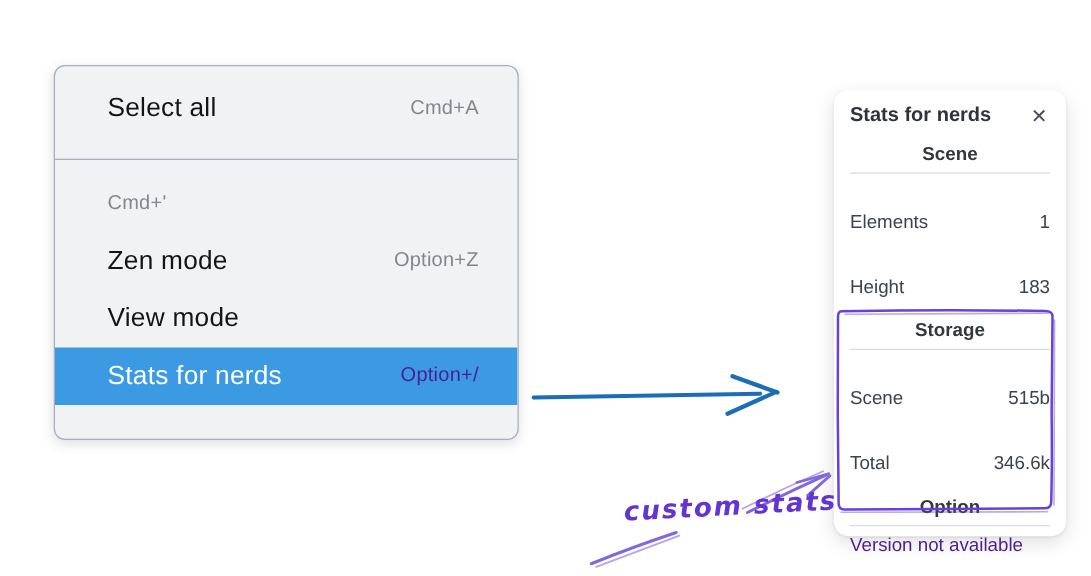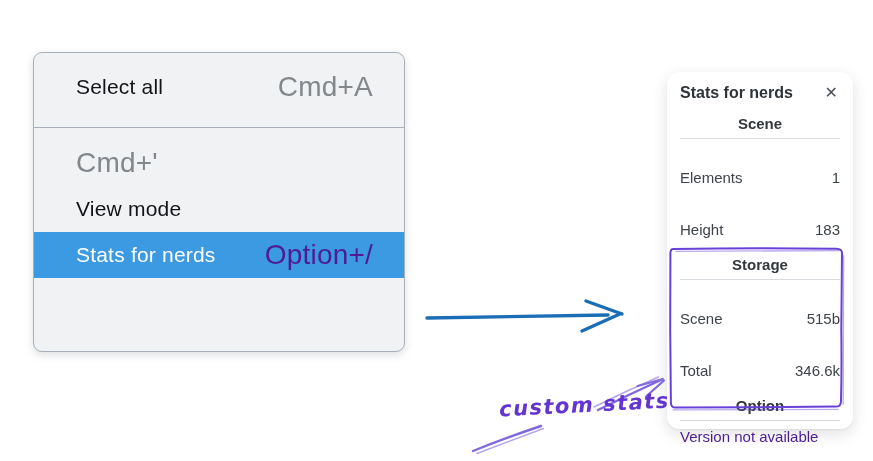--- a/index.html
+++ b/index.html
@@ -6,40 +6,40 @@
   body {
     width: 873px; height: 461px;
     background: #ffffff;
     font-family: "Liberation Sans", sans-serif;
     position: relative;
     overflow: hidden;
   }
 
   
   .context-menu {
-    position: absolute; left: 33px; top: 52px;
+    position: absolute; left: 43px; top: 52px;
     width: 372px; height: 300px;
     box-sizing: border-box;
     background: #f1f2f4;
     border: 1px solid #a7b0ba;
     border-radius: 9px;
     box-shadow: 0 3px 9px rgba(70,80,95,0.18);
     overflow: hidden;
   }
   .menu-group-top { padding: 11px 0 17px; }
   .menu-sep { border-top: 1px solid #a7b0ba; }
   .menu-group-bottom { padding: 12px 0 0; }
   .menu-item {
     height: 46px;
     display: flex; align-items: center; justify-content: space-between;
     padding: 0 31px 0 42px;
     font-size: 21px; color: #121518; letter-spacing: .2px;
     cursor: default;
   }
-  .menu-item .shortcut { color: #82878c; font-size: 28px; }
+  .menu-item .shortcut { color: #82878c; font-size: 16px; }
   .menu-item.highlighted { background: #3b9ae1; color: #ffffff; }
   .menu-item.highlighted .shortcut { color: #4c1d95; }
 
   
   .stats-panel {
     position: absolute; left: 667px; top: 72px;
     width: 186px; height: 357px;
     box-sizing: border-box;
     background: #ffffff;
     border-radius: 12px;
@@ -85,20 +85,24 @@
   <div class="menu-group-top">
     <div class="menu-item">
       <span>Select all</span>
       <span class="shortcut">Cmd+A</span>
     </div>
   </div>
   <div class="menu-sep"></div>
   <div class="menu-group-bottom">
     <div class="menu-item">
       <span class="shortcut">Cmd+'</span>
+    </div>
+    <div class="menu-item">
+      <span>Zen mode</span>
+      <span class="shortcut">Option+Z</span>
     </div>
     <div class="menu-item">
       <span>View mode</span>
     </div>
     <div class="menu-item highlighted">
       <span>Stats for nerds</span>
       <span class="shortcut">Option+/</span>
     </div>
   </div>
 </div>

